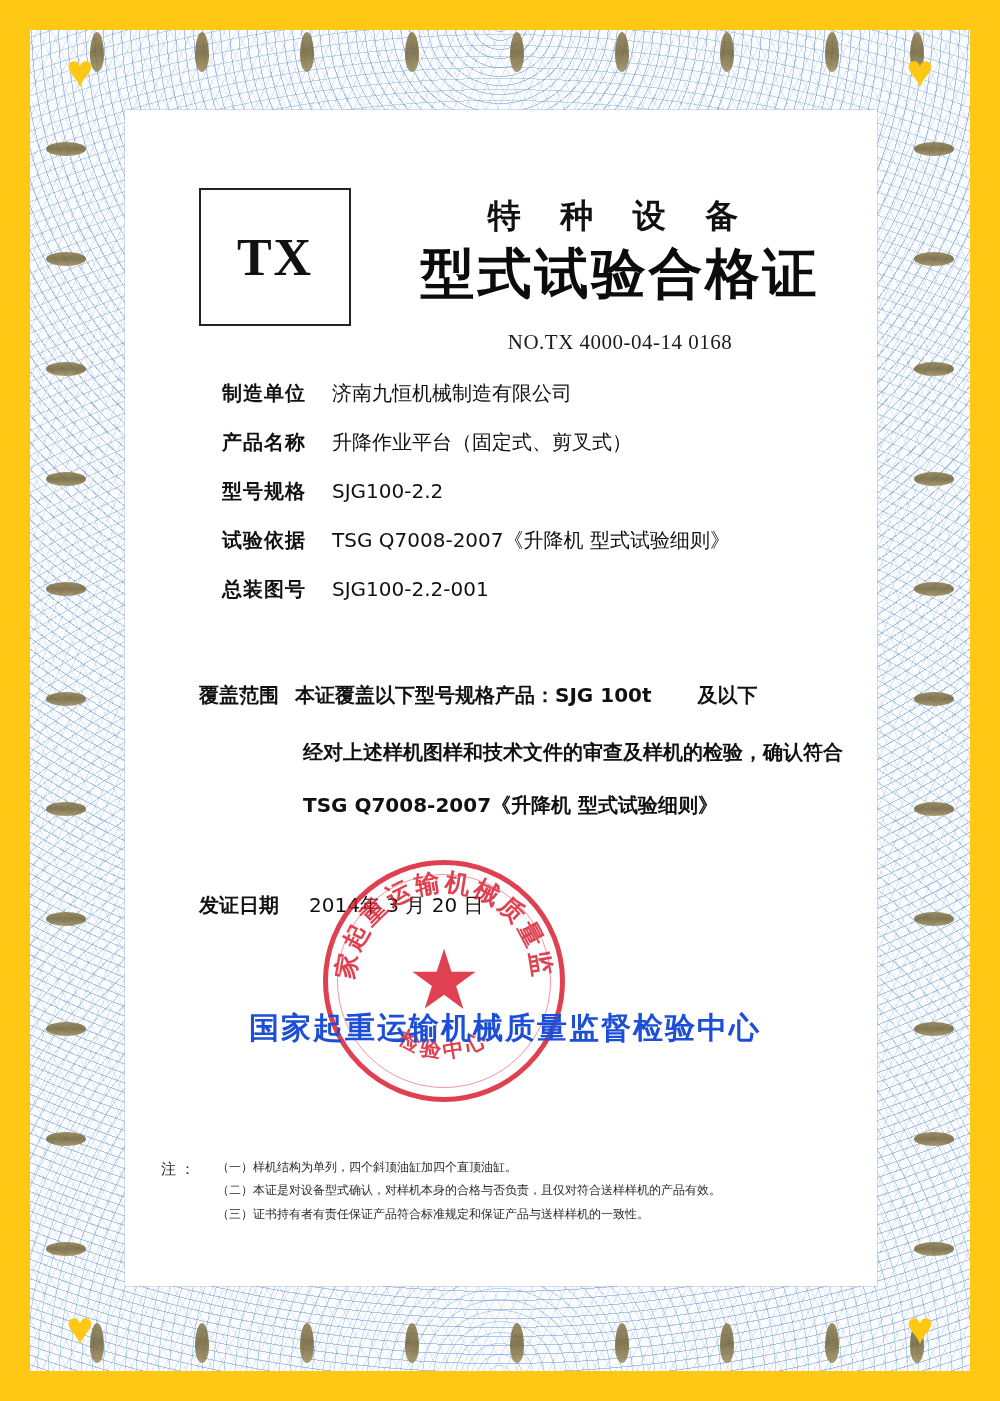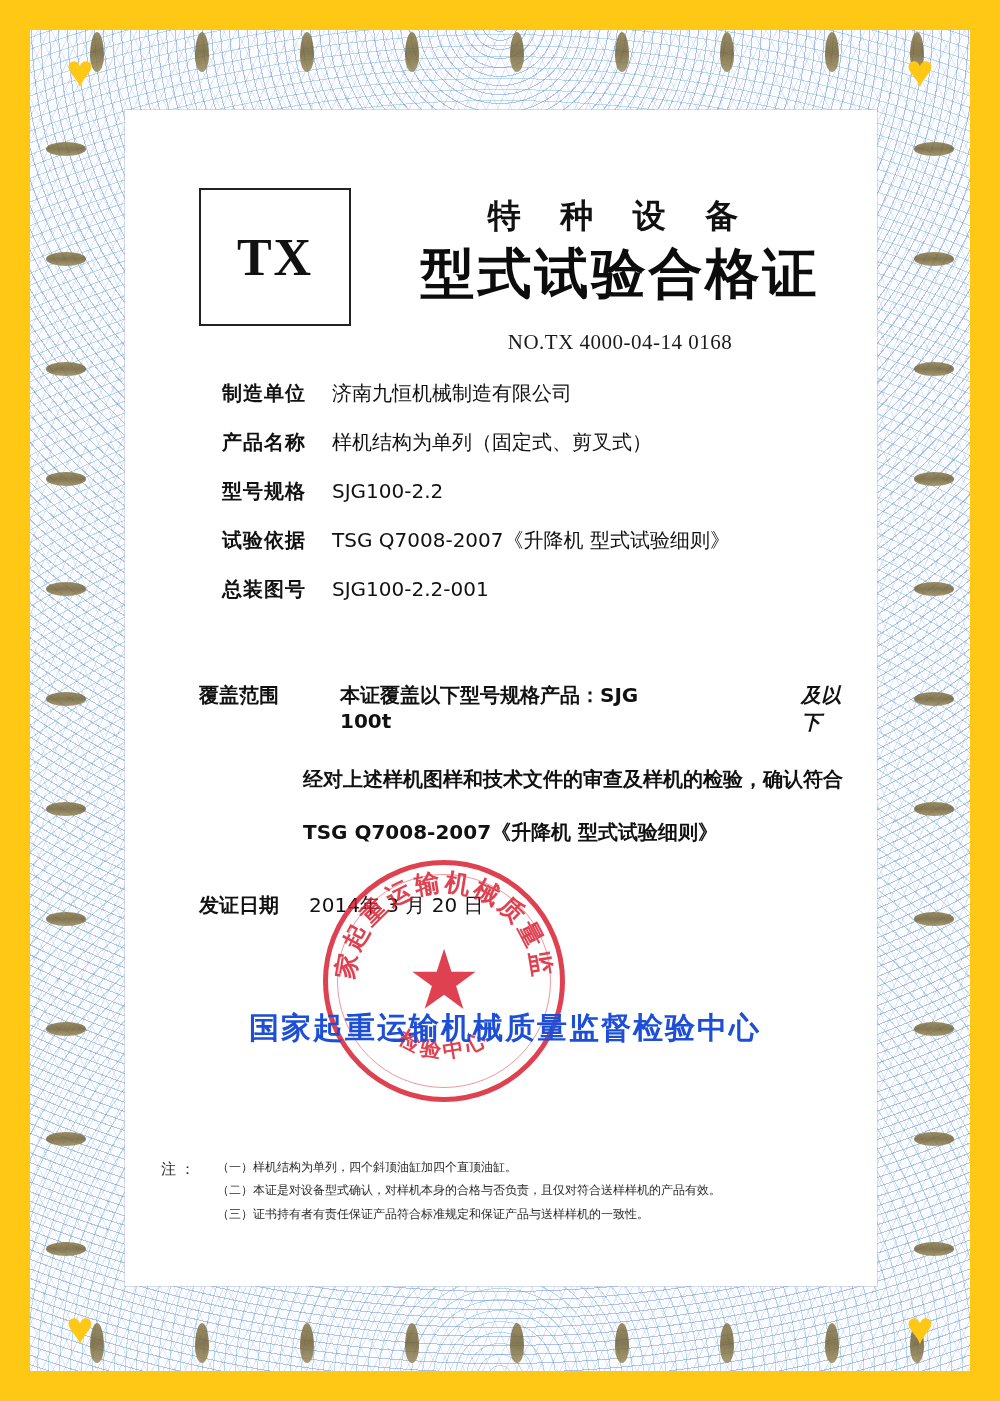--- a/index.html
+++ b/index.html
@@ -179,42 +179,40 @@
 
   
   .coverage {
     position: absolute;
     left: 74px;
     top: 572px;
     width: 660px;
   }
   .coverage-row {
     display: flex;
-    align-items: flex-start;
+    align-items: flex-end;
     margin-bottom: 30px;
-    gap: 45px;
   }
   .coverage-label {
     width: 96px;
     flex: 0 0 96px;
     font-family: "DejaVu Sans", "Liberation Sans", sans-serif;
     font-size: 20px;
     font-weight: 700;
     color: #111;
   }
   .coverage-text {
     font-family: "DejaVu Sans", "Liberation Sans", sans-serif;
     font-size: 20px;
     font-weight: 700;
     color: #111;
   }
   .coverage-suffix {
-    margin-left: 72px;
-    font-weight: 700;
-    font-style: italic;
+    margin-left: 46px;
+    font-weight: 700;
   }
   .coverage-p {
     margin: 0 0 26px 104px;
     font-family: "DejaVu Sans", "Liberation Sans", sans-serif;
     font-size: 20px;
     font-weight: 700;
     color: #111;
   }
 
   
@@ -378,21 +376,21 @@
       <div class="title-big">型式试验合格证</div>
       <div class="cert-no">NO.TX 4000-04-14 0168</div>
 
       <div class="fields">
         <div class="field-row">
           <div class="field-label">制造单位</div>
           <div class="field-value">济南九恒机械制造有限公司</div>
         </div>
         <div class="field-row">
           <div class="field-label">产品名称</div>
-          <div class="field-value">样机结构为单列（固定式、剪叉式）</div>
+          <div class="field-value">升降作业平台（固定式、剪叉式）</div>
         </div>
         <div class="field-row">
           <div class="field-label">型号规格</div>
           <div class="field-value">SJG100-2.2</div>
         </div>
         <div class="field-row">
           <div class="field-label">试验依据</div>
           <div class="field-value">TSG Q7008-2007《升降机 型式试验细则》</div>
         </div>
         <div class="field-row">

